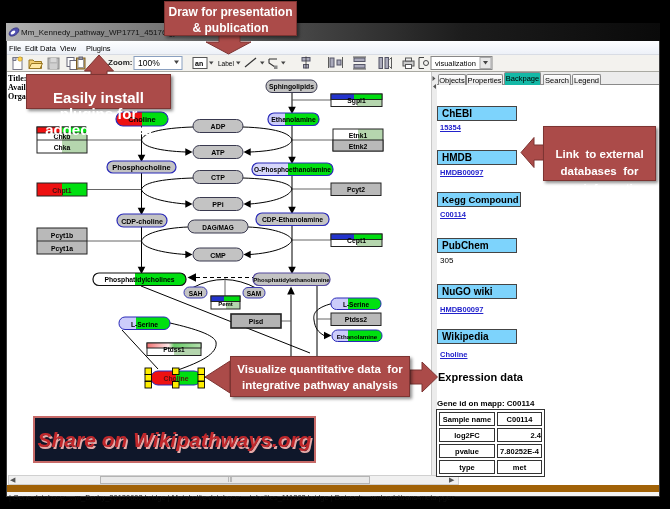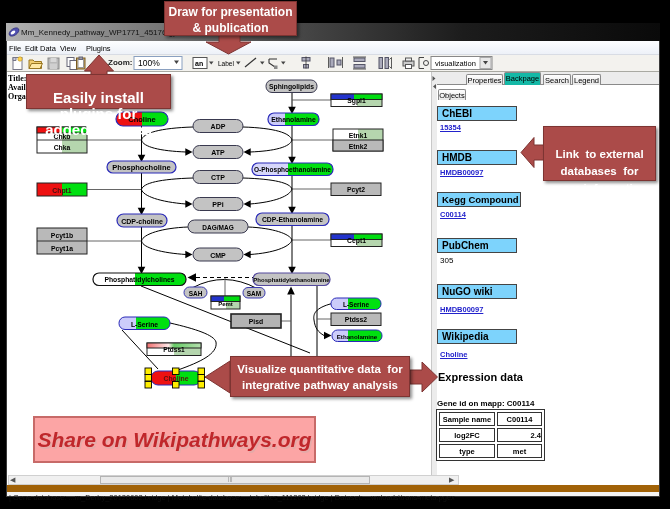--- a/index.html
+++ b/index.html
@@ -38,21 +38,21 @@
 <span class="menuitem" style="left:86px;">Plugins</span>
 <span class="menuitem" style="left:116px;margin-top:38px;">Help</span>
 <div class="abs" id="toolbar"></div>
 <div class="abs" id="content"></div>
 
 <div class="abs" style="left:8px;top:74px;z-index:2;font-family:'Liberation Serif',serif;font-size:8px;font-weight:bold;color:#000;line-height:9px;">Title:<br>Availa<br>Organ</div>
 
 <div class="abs" style="left:431px;top:72px;width:6px;height:403px;background:#ececec;border-left:1px solid #c8c8c8;z-index:2;"></div>
 
 <div class="abs" id="tabbar" style="left:437px;top:72px;width:222px;height:13px;background:#ececec;border-bottom:1px solid #8a8a8a;z-index:2;"></div>
-<span class="tab" style="left:438px;top:89px;width:28px;height:11px;">Objects</span>
+<span class="tab" style="left:438px;top:74px;width:28px;height:11px;">Objects</span>
 <span class="tab" style="left:466px;top:74px;width:37px;height:11px;">Properties</span>
 <span class="tab" style="left:504px;top:72px;width:37px;height:13px;background:#14b8a6;z-index:4;">Backpage</span>
 <span class="tab" style="left:543px;top:74px;width:28px;height:11px;">Search</span>
 <span class="tab" style="left:572px;top:74px;width:29px;height:11px;">Legend</span>
 
 <div class="hdrbox" style="top:106px;">ChEBI</div>
 <div class="blink" style="top:123px;">15354</div>
 <div class="hdrbox" style="top:150px;">HMDB</div>
 <div class="blink" style="top:168px;">HMDB00097</div>
 <div class="hdrbox" style="top:192px;width:84px;font-size:9.5px;">Kegg Compound</div>
@@ -68,20 +68,24 @@
 <div class="abs" id="datatable" style="left:436px;top:409px;z-index:3;">
 <table style="border-collapse:separate;border-spacing:2px;border:1px solid #333;background:#fff;">
 <tbody>
         <tr>
           <td style="border:1px solid #333;width:56px;height:14px;font-size:7.5px;font-weight:bold;text-align:center;white-space:nowrap;">Sample name</td>
     <td style="border:1px solid #333;width:45px;font-size:7.5px;font-weight:bold;text-align:center;white-space:nowrap;">C00114</td>
         </tr>
 <tr>
           <td style="border:1px solid #333;height:14px;font-size:7.5px;font-weight:bold;text-align:center;">log2FC</td>
     <td style="border:1px solid #333;font-size:7.5px;font-weight:bold;text-align:right;">2.4</td>
+        </tr>
+<tr>
+          <td style="border:1px solid #333;height:14px;font-size:7.5px;font-weight:bold;text-align:center;">pvalue</td>
+    <td style="border:1px solid #333;font-size:7.5px;font-weight:bold;text-align:center;white-space:nowrap;">7.80252E-4</td>
         </tr>
 <tr>
           <td style="border:1px solid #333;height:14px;font-size:7.5px;font-weight:bold;text-align:center;">type</td>
     <td style="border:1px solid #333;font-size:7.5px;font-weight:bold;text-align:center;">met</td>
         </tr>
 </tbody>
     </table>
 </div>
 
 <div class="abs" style="left:8px;top:475px;width:451px;height:10px;background:#f0f0f0;border:1px solid #d0d0d0;z-index:2;"></div>
@@ -363,14 +367,14 @@
   <path d="M521 152.5 l13 -15 v7.5 h10 v15 h-10 v7.5 z"></path>
   <path d="M205 377 l25 -16 v32 z"></path>
   <path d="M410 370 h12 v-8 l15.5 15 l-15.5 15 v-8 h-12 z"></path>
 </g>
 </svg>
 
 <div class="callout" style="left:164px;top:1px;width:133px;height:35px;font-size:12px;line-height:16px;padding-top:2px;z-index:31;">Draw for presentation<br>&amp; publication</div>
 <div class="callout" style="left:26px;top:74px;width:145px;height:35px;font-size:15px;line-height:16px;padding-top:15px;z-index:31;">Easily install plugins for<br>added features</div>
 <div class="callout" style="left:543px;top:126px;width:113px;height:55px;font-size:11.5px;line-height:17px;padding-top:19px;z-index:31;">Link&nbsp; to external<br>databases&nbsp; for<br>more information</div>
 <div class="callout" style="left:230px;top:356px;width:180px;height:41px;font-size:11.5px;line-height:16px;padding-top:4px;z-index:31;">Visualize quantitative data&nbsp; for<br>integrative pathway analysis</div>
-<div class="abs" id="sharebox" style="left:33px;top:416px;width:283px;height:47px;background:#fca5a5;border:2px solid #c76a68;z-index:20;
+<div class="abs" id="sharebox" style="left:33px;top:416px;width:283px;height:47px;background:#0f172a;border:2px solid #c76a68;z-index:20;
   font-size:21px;font-weight:bold;font-style:italic;color:#c0272b;text-align:center;line-height:44px;text-shadow:1.5px 1.5px 0 #e5aaa8;">Share on Wikipathways.org</div>
 
 </body></html>

